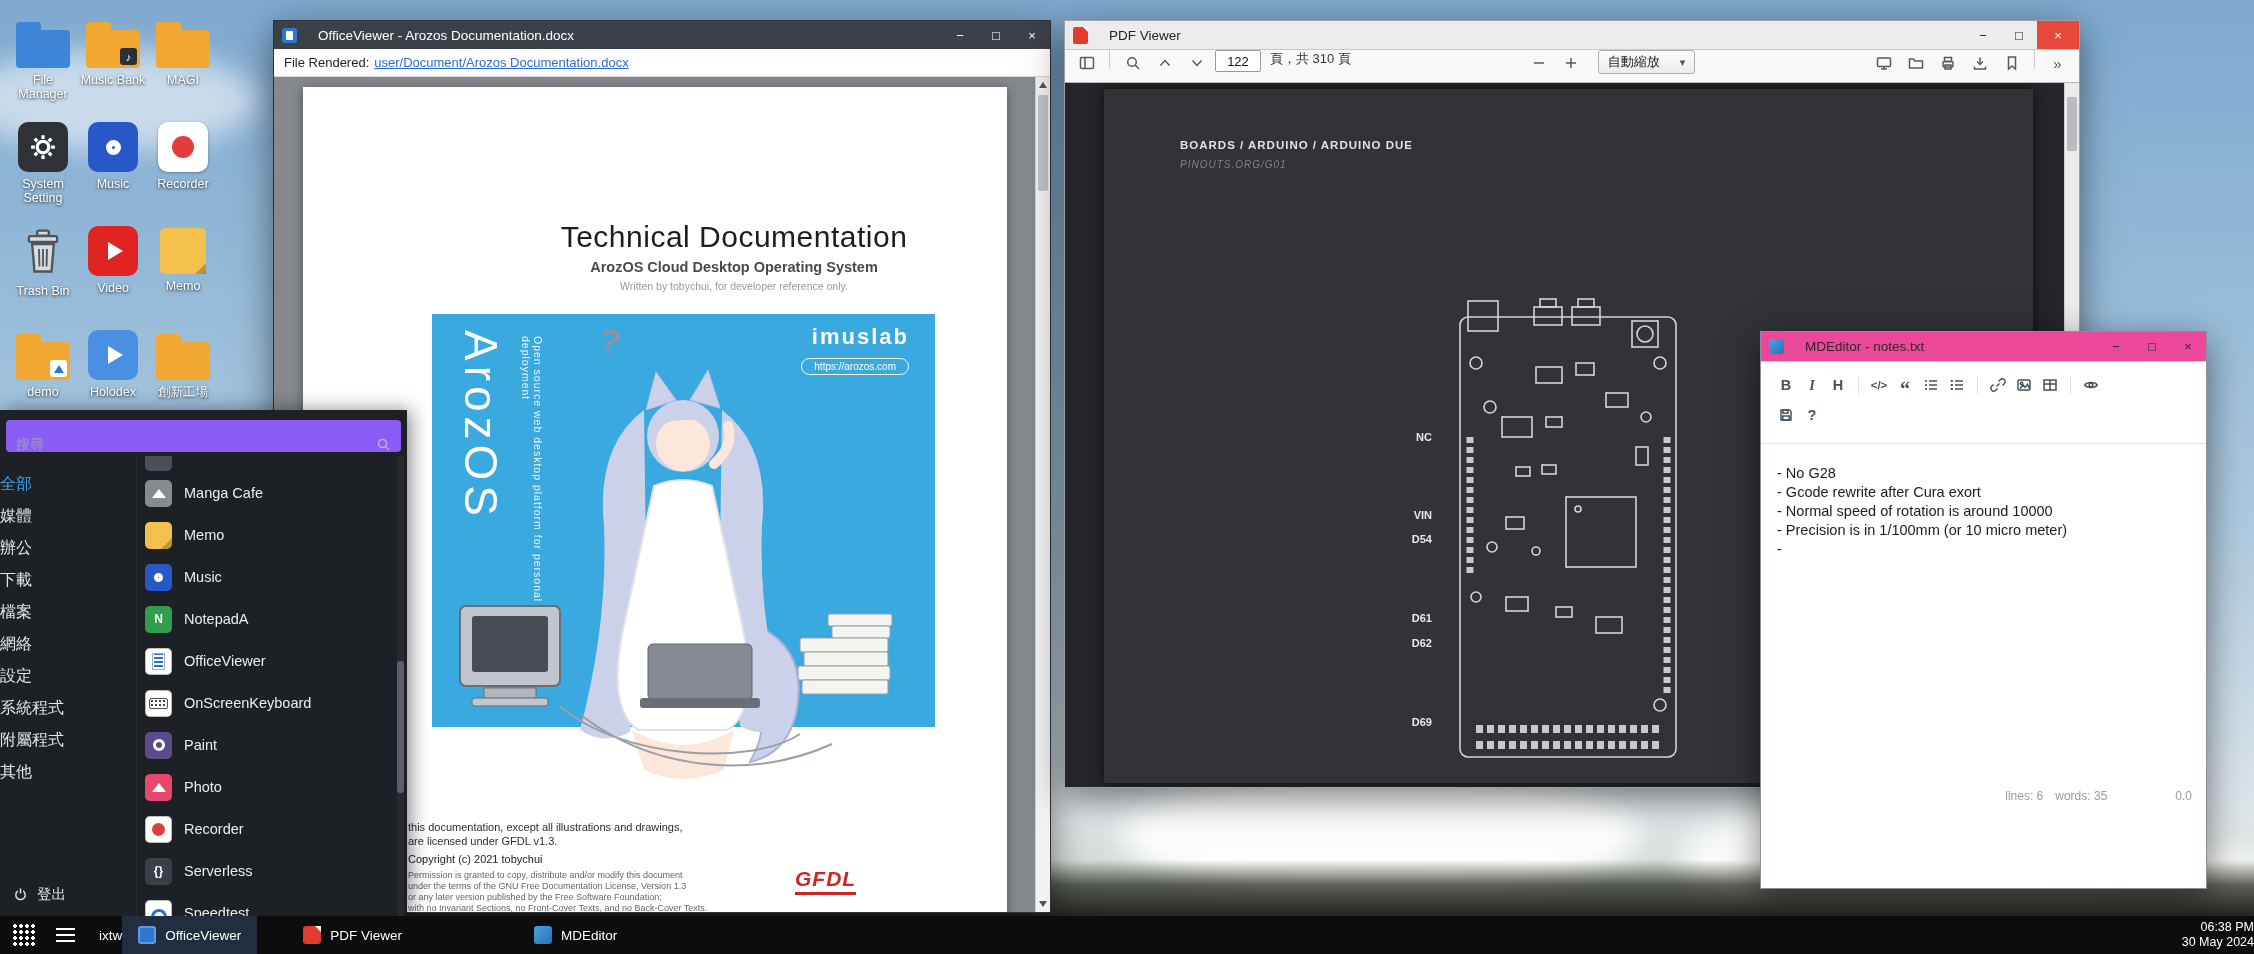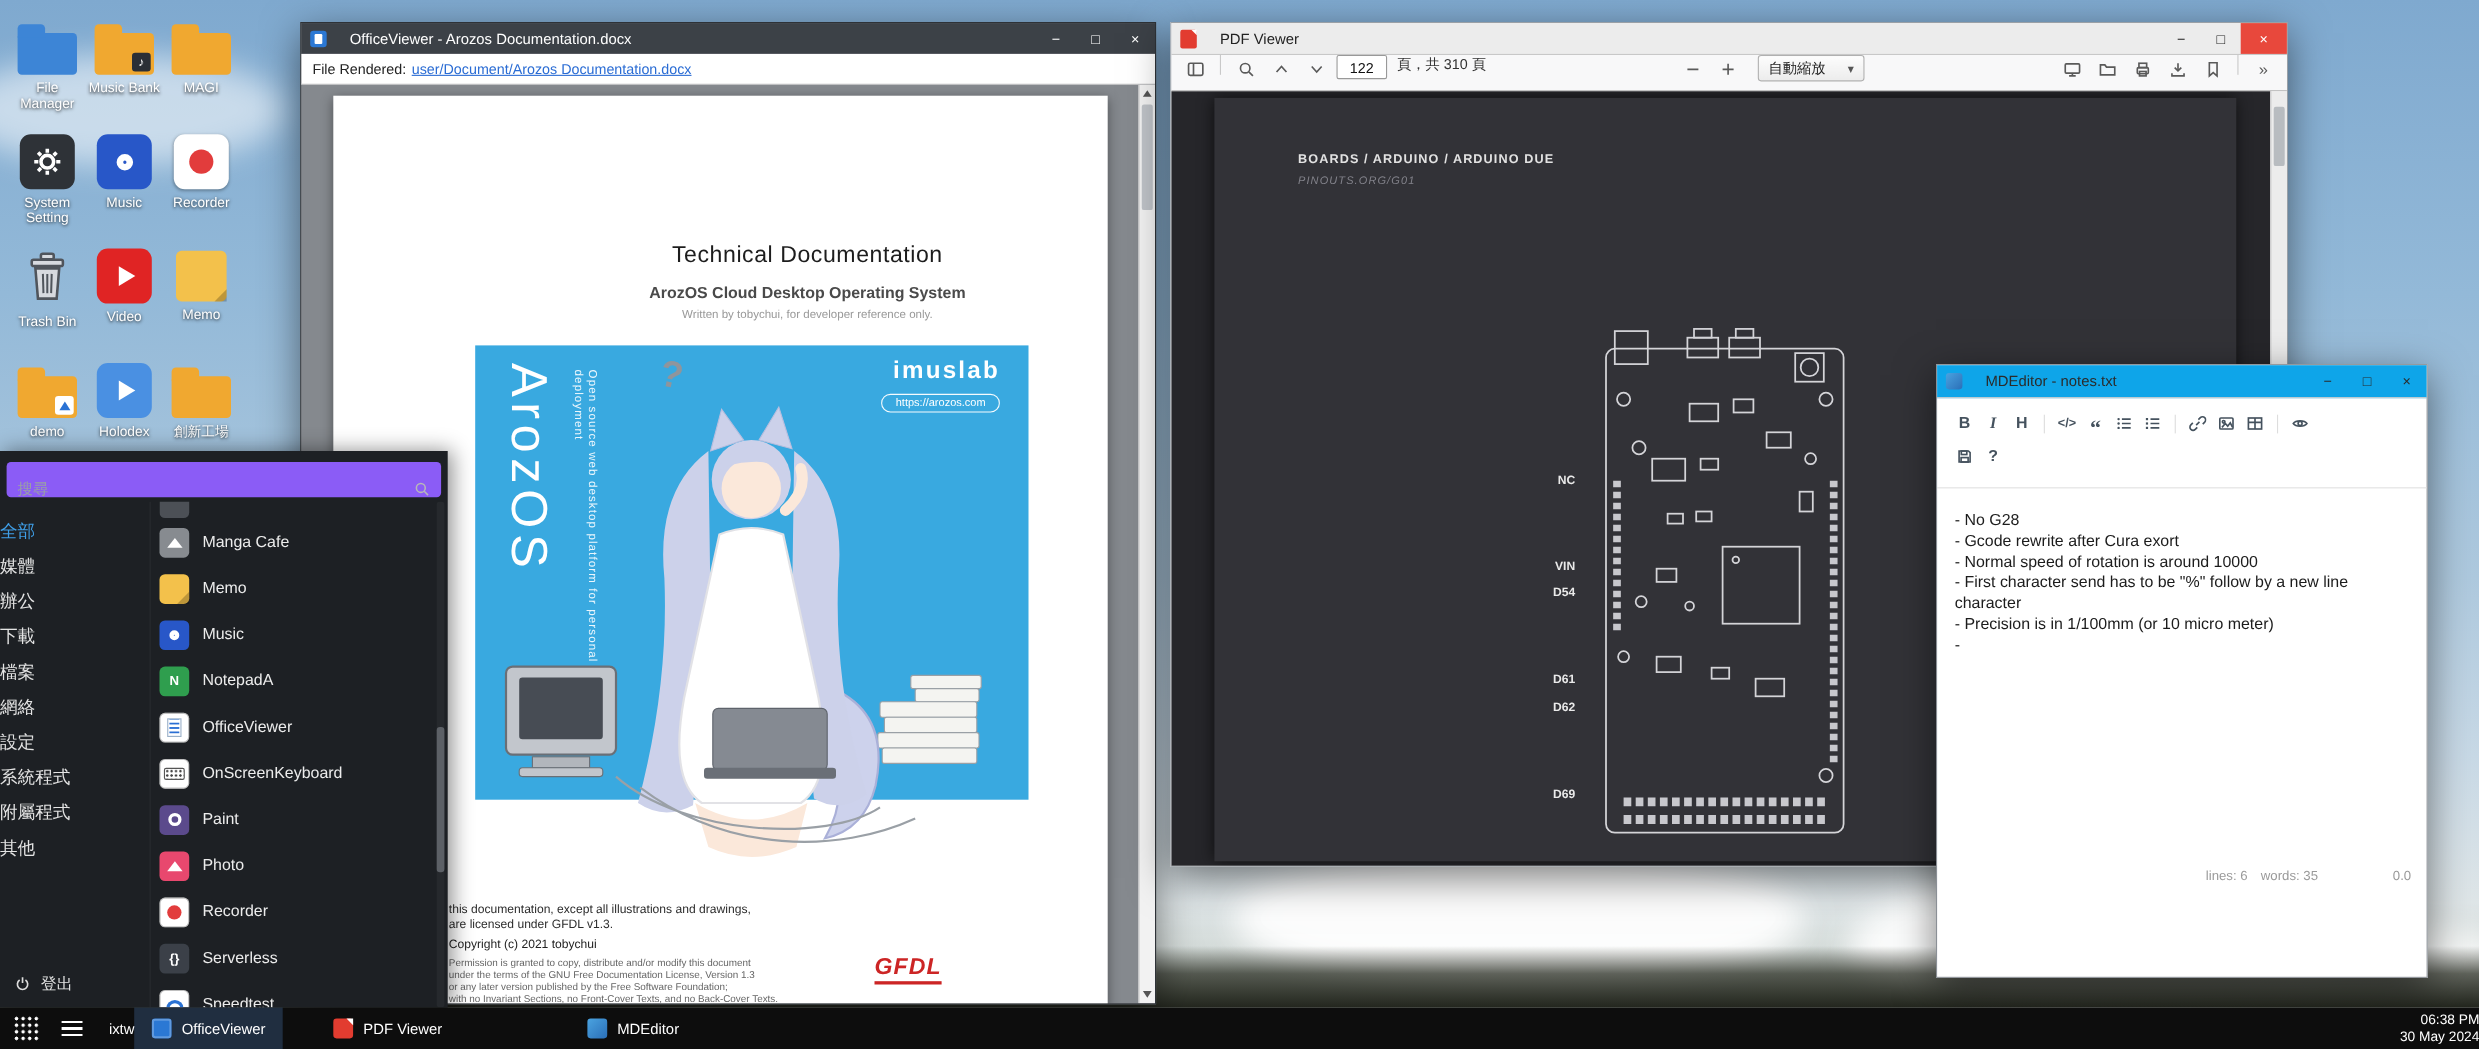--- a/index.html
+++ b/index.html
@@ -42,21 +42,21 @@
 
   
   .office{left:273px;top:20px;width:778px;height:893px;background:#85898e;border:1px solid #2e3237;z-index:10}
   .office .titlebar{background:#3c4147;color:#fff}
   .office-ic{width:15px;height:15px;border-radius:3px;background:#2b78d4;display:flex;align-items:center;justify-content:center}
   .office-ic i{display:block;width:7px;height:9px;background:#fff;border-radius:1px}
   .filebar{height:28px;background:#fff;display:flex;align-items:center;padding:0 10px;font-size:13px;color:#222;border-bottom:1px solid #d8d8d8}
   .filelink{color:#2a6cd4;text-decoration:underline;margin-left:5px;cursor:pointer}
   .office-content{position:absolute;top:56px;bottom:0;left:0;right:0;background:#85898e;overflow:hidden}
   .page{position:absolute;left:29px;top:10px;width:704px;height:830px;background:#fff;box-shadow:0 2px 10px rgba(0,0,0,.4)}
-  .doc-title{position:absolute;left:131px;top:133px;width:600px;text-align:center;font-size:21px;font-weight:400;color:#1d1d1d;letter-spacing:.5px}
+  .doc-title{position:absolute;left:131px;top:133px;width:600px;text-align:center;font-size:30px;font-weight:400;color:#1d1d1d;letter-spacing:.5px}
   .doc-sub{position:absolute;left:131px;top:172px;width:600px;text-align:center;font-size:14.5px;font-weight:700;color:#4a4a4a}
   .doc-by{position:absolute;left:131px;top:193px;width:600px;text-align:center;font-size:10.5px;color:#999}
   .illus{position:absolute;left:129px;top:227px;width:503px;height:492px}
   .blue-box{position:absolute;left:0;top:0;width:503px;height:413px;background:#39a9e0}
   .arozos-vert{position:absolute;left:22px;top:16px;writing-mode:vertical-rl;font-size:46px;color:#fff;font-weight:500;letter-spacing:5px;height:390px}
   .tagline-vert{position:absolute;left:88px;top:22px;writing-mode:vertical-rl;font-size:10.5px;color:#eaf6fd;letter-spacing:1px;height:330px}
   .imuslab{position:absolute;right:26px;top:10px;font-size:22px;color:#fff;font-weight:600;letter-spacing:2px}
   .urlbadge{position:absolute;right:26px;top:44px;border:1px solid rgba(255,255,255,.95);border-radius:10px;padding:2px 12px;font-size:10px;color:#fff}
   .qmark{position:absolute;left:168px;top:8px;font-size:34px;color:#8f959c;transform:rotate(12deg);font-weight:700}
   .girl{position:absolute;inset:0}
@@ -87,21 +87,21 @@
   .pdf-page{position:absolute;left:39px;top:6px;width:929px;height:694px;background:#323237;box-shadow:0 0 14px rgba(0,0,0,.65)}
   .crumb{position:absolute;left:76px;top:50px;font-size:11.5px;font-weight:700;color:#e2e2e2;letter-spacing:1px}
   .crumb-src{position:absolute;left:76px;top:70px;font-size:10px;font-style:italic;color:#82828a;letter-spacing:1px}
   .pinlbl{position:absolute;left:278px;width:50px;text-align:right;font-size:11px;font-weight:700;color:#eaeaea}
   .board{position:absolute;left:342px;top:208px}
   .pdf-scroll{position:absolute;top:62px;right:0;bottom:0;width:15px;background:#ececec;border-left:1px solid #cfcfcf}
   .pdf-scroll .thumb{position:absolute;top:14px;left:2px;right:2px;height:54px;background:#b8bcc0;border-radius:2px}
 
   
   .md{left:1760px;top:331px;width:447px;height:558px;background:#fff;border:1px solid #8b9096;z-index:20}
-  .md .titlebar{background:#0ea5e9;color:#2b2b2b;border-bottom:1px solid #cfcfcf;height:30px}
+  .md .titlebar{background:#ec4899;color:#2b2b2b;border-bottom:1px solid #cfcfcf;height:30px}
   .md-ic{width:15px;height:15px;border-radius:3px;background:linear-gradient(135deg,#4aa3e0,#2b6fb8)}
   .md-toolbar{position:absolute;top:30px;left:0;right:0;height:82px;border-bottom:1px solid #e0e0e0;padding:8px 12px 0}
   .md-row{display:flex;align-items:center;height:30px}
   .mbtn{min-width:26px;height:26px;display:flex;align-items:center;justify-content:center;color:#45525e;background:none;border:0;font-size:14.5px;border-radius:3px;cursor:pointer;font-family:inherit}
   .mbtn svg{stroke:#45525e;fill:none;stroke-width:1.5}
   .mbtn.b{font-weight:800}.mbtn.i{font-style:italic;font-weight:600;font-family:"Liberation Serif",serif}.mbtn.h{font-weight:700}
   .mbtn.q{font-family:"Liberation Serif",serif;font-size:20px;font-weight:800;padding-top:8px}
   .msep{width:1px;height:17px;background:#ddd;margin:0 7px}
   .md-editor{position:absolute;top:112px;left:0;right:0;height:340px;padding:20px 16px 0;font-size:14.5px;color:#1c1c1c;line-height:19px;cursor:text}
   .md-status{position:absolute;top:452px;left:0;right:0;height:24px;padding:0 14px;display:flex;justify-content:flex-end;align-items:center;gap:12px;font-size:12px;color:#9a9a9a}
@@ -550,21 +550,20 @@
               <rect x="4.8" y="9" width="6.4" height="4"></rect>
             </svg>
           </button>
         <button class="mbtn" style="font-weight:700">?</button>
       </div>
     </div>
     <div class="md-editor">
       <div>- No G28</div>
       <div>- Gcode rewrite after Cura exort</div>
       <div>- Normal speed of rotation is around 10000</div>
-      <div>- First character send has to be "%" follow by a new line character</div>
       <div>- Precision is in 1/100mm (or 10 micro meter)</div>
       <div>-</div>
     </div>
     <div class="md-status">
       <span>lines: 6</span>
       <span>words: 35</span>
       <span class="cursorpos">0.0</span>
     </div>
   </section>
 

